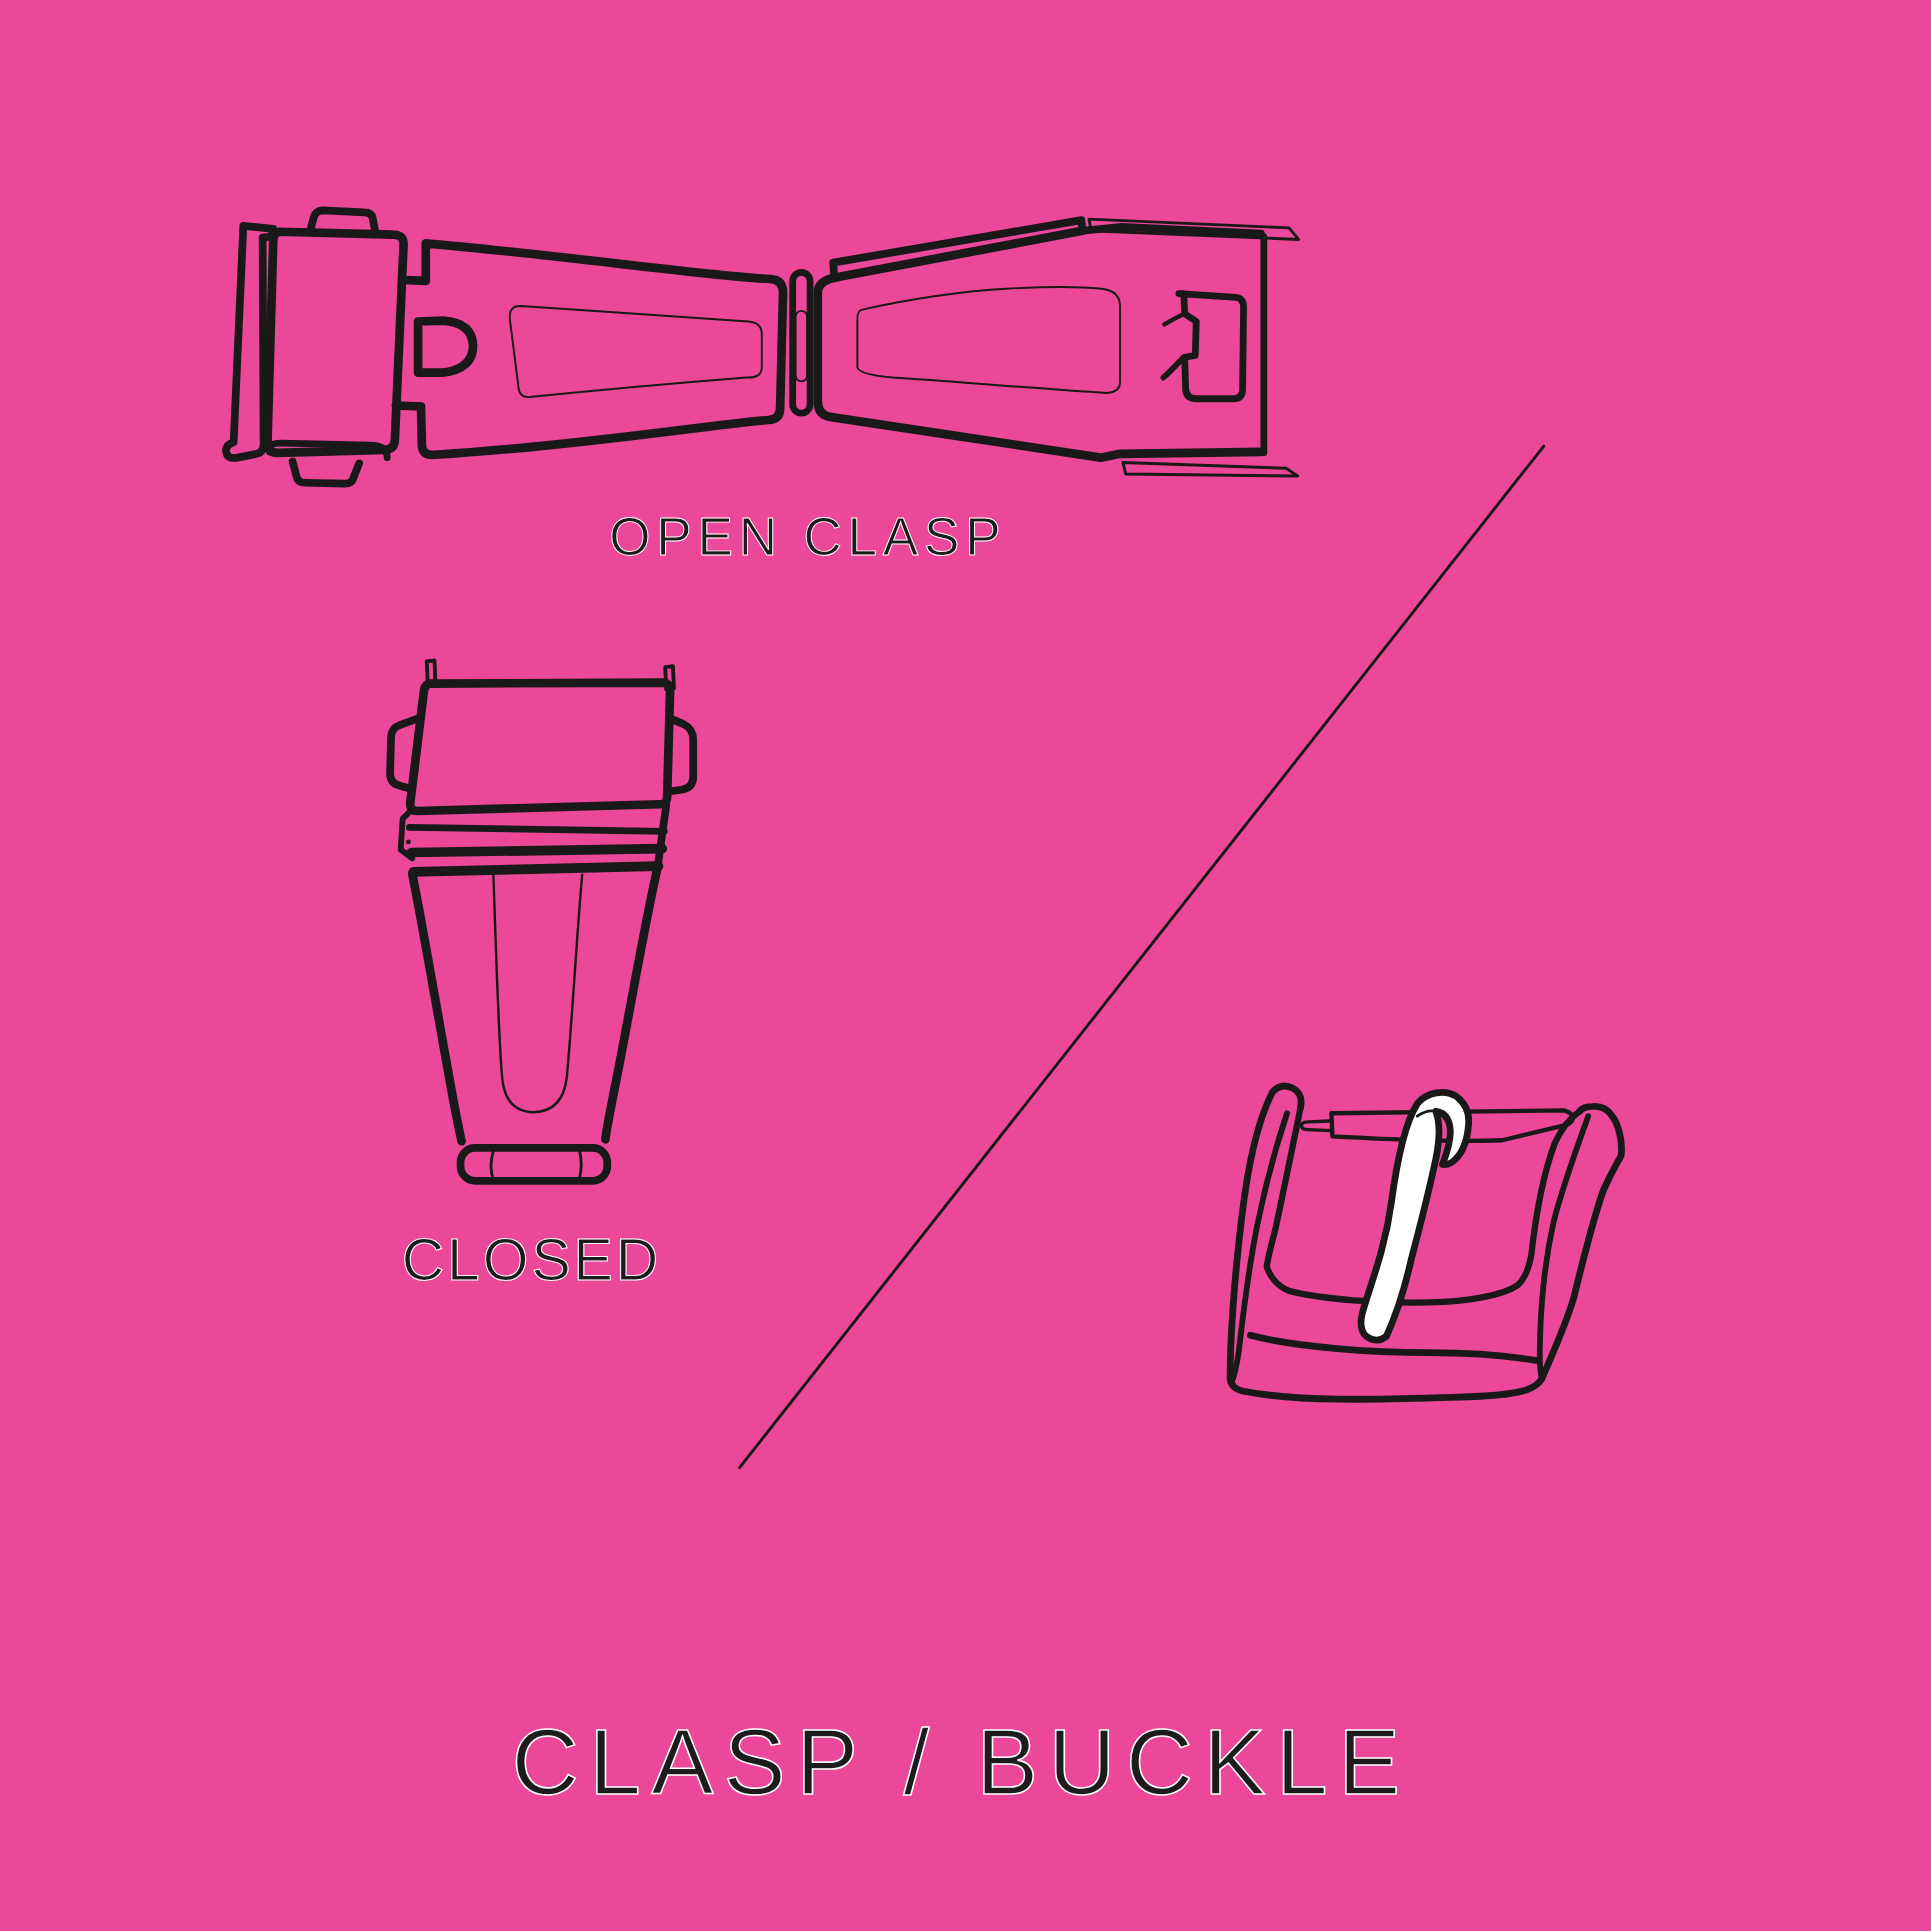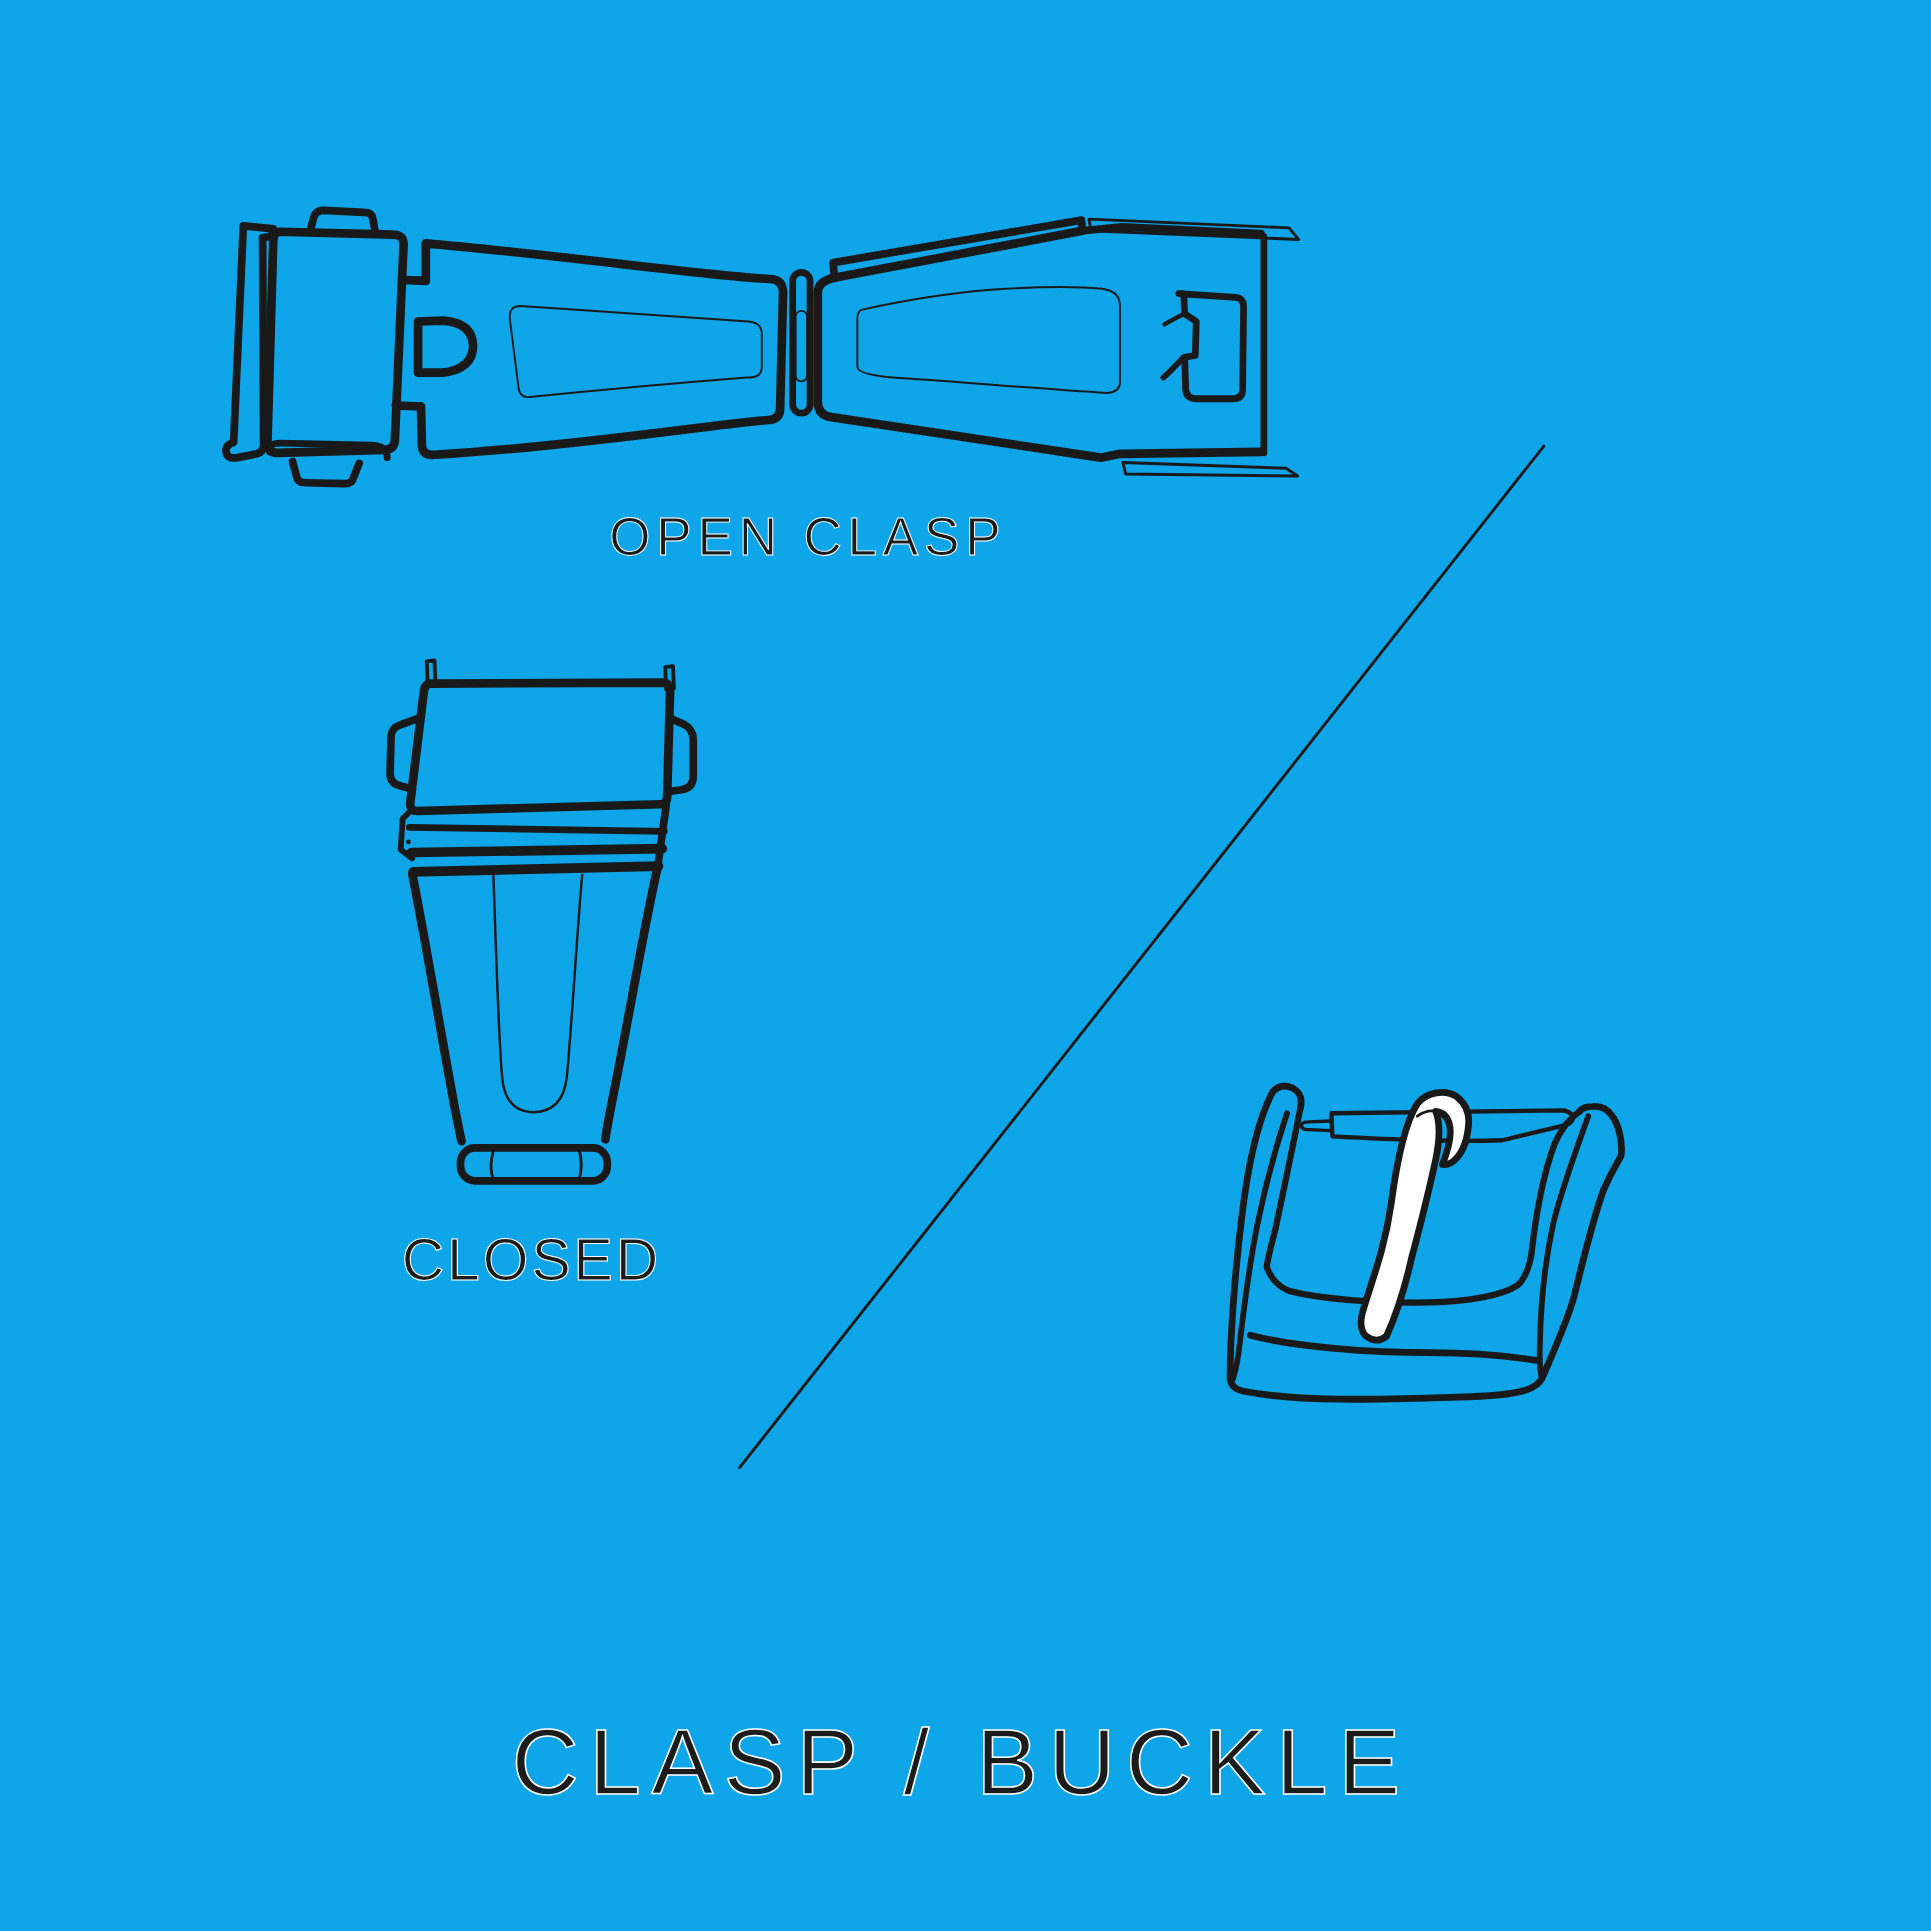--- a/index.html
+++ b/index.html
@@ -1,16 +1,16 @@
 <!DOCTYPE html>
 <html><head>
 <meta charset="utf-8">
 <style>
   html,body{margin:0;padding:0;background:#ffffff;}
-  #page{width:1931px;height:1931px;position:relative;background:#0ea5e9;overflow:hidden;}
+  #page{width:1931px;height:1931px;position:relative;background:#ec4899;overflow:hidden;}
   svg{position:absolute;top:0;left:0;}
   text{font-family:"Liberation Sans", sans-serif;fill:#1c1c1c;}
 </style>
 </head>
 <body>
 <div id="page">
 <svg width="1931" height="1931" viewBox="0 0 2000 2000">
 <g fill="none" stroke="#191919" stroke-linecap="round" stroke-linejoin="round">
 
 <path stroke-width="8" d="M252,234 L283,237 L281,245 L272,246 L273,458 Q274,468 266,470 L246,474 Q234,476 234,466 Q235,460 242,458 L252,234 Z"></path>

